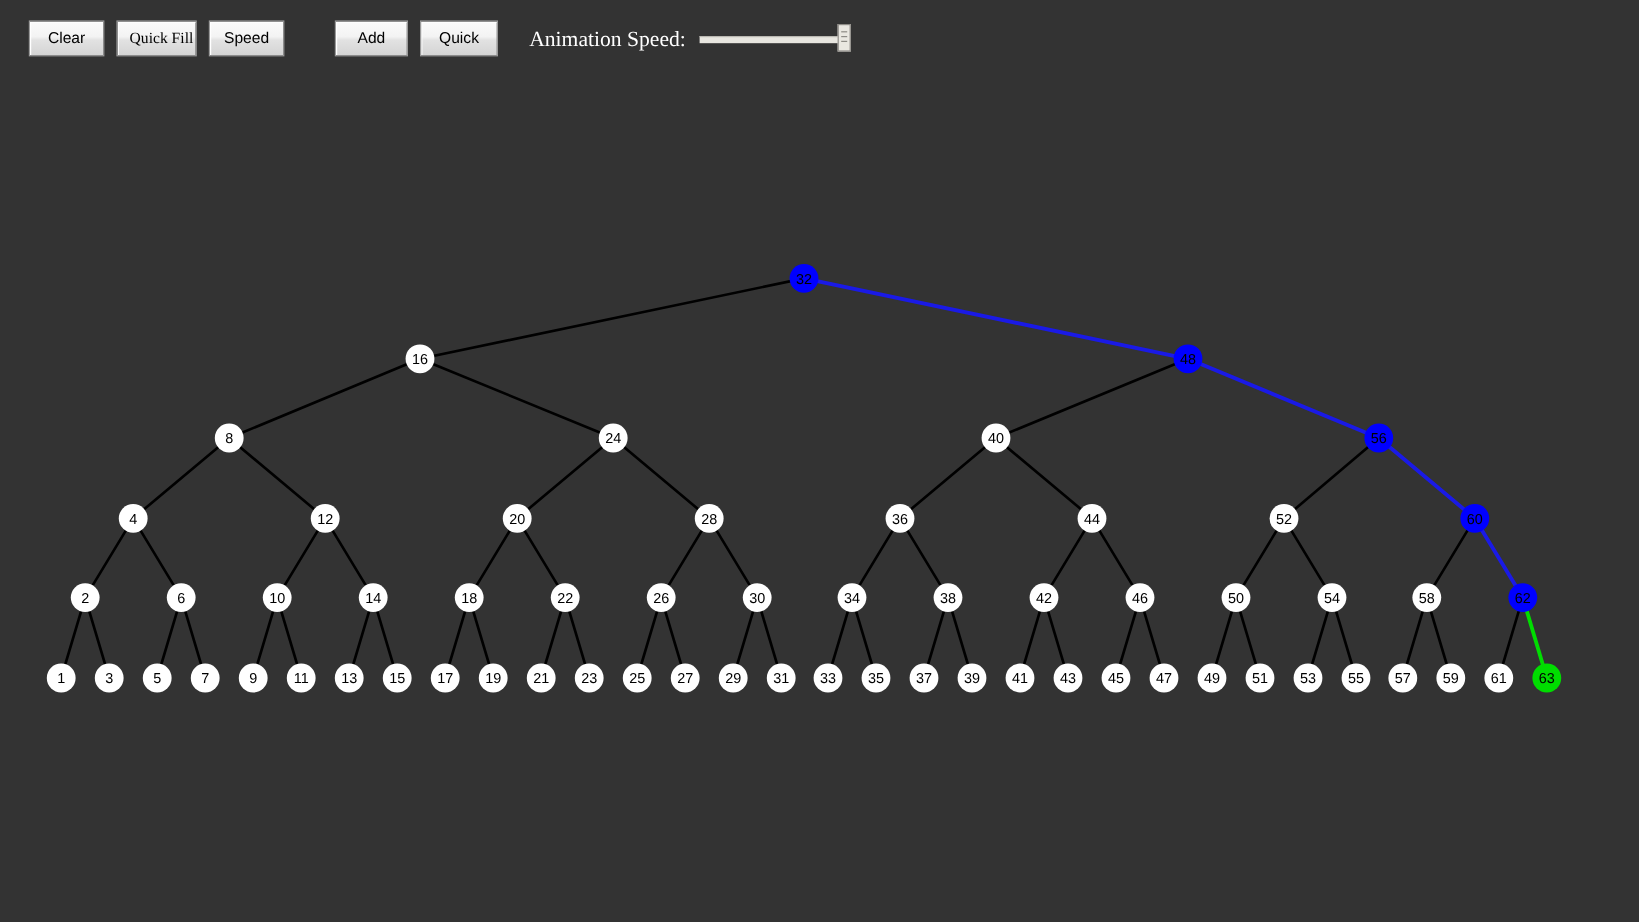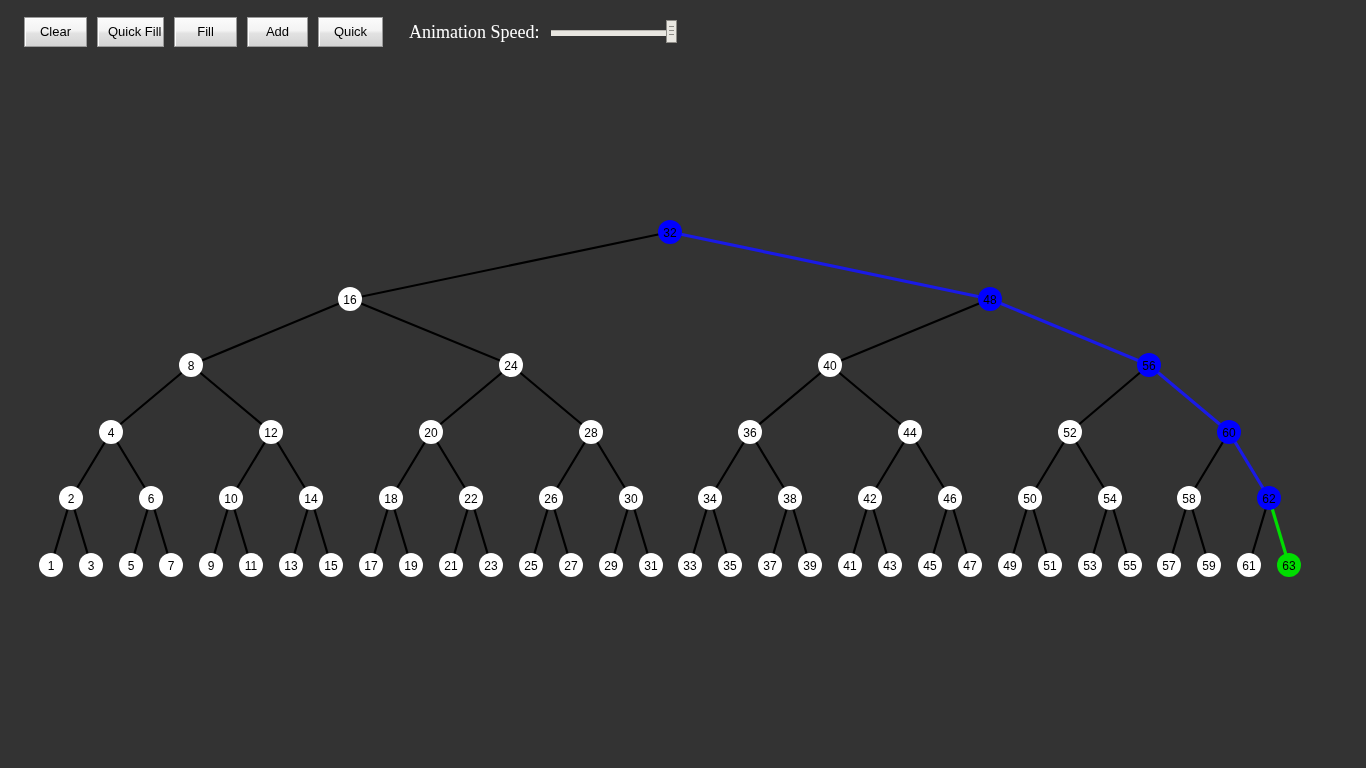--- a/index.html
+++ b/index.html
@@ -40,23 +40,23 @@
     font-family: "Liberation Sans", sans-serif;
     font-size: 13px;
     line-height: 28px;
     text-align: center;
     box-shadow: inset 1px 1px 0 #ffffff;
     cursor: pointer;
     box-sizing: border-box;
     white-space: nowrap;
   }
   #btn-clear { width: 63px; }
-  #btn-quickfill { width: 67px; }
+  #btn-quickfill { width: 67px; font-family: Liberation Serif, serif; }
   #btn-fill { width: 63px; }
-  #btn-add { width: 61px; }
+  #btn-add { width: 61px; margin-left: 32px; }
   #btn-search { width: 65px; }
 
   .speed-label {
     color: #ffffff;
     font-family: "Liberation Serif", serif;
     font-size: 18px;
     margin-left: 16px;
     margin-right: 12px;
     white-space: nowrap;
   }
@@ -116,21 +116,21 @@
   }
 </style>
 </head>
 <body>
 
 <div id="app">
 
   <div id="toolbar">
     <button class="tb-btn" id="btn-clear">Clear</button>
     <button class="tb-btn" id="btn-quickfill">Quick Fill</button>
-    <button class="tb-btn" id="btn-fill">Fill</button>
+    <button class="tb-btn" id="btn-fill">Speed</button>
     <button class="tb-btn" id="btn-add">Add</button>
     <button class="tb-btn" id="btn-search">Quick</button>
 
     <span class="speed-label">Animation Speed:</span>
 
     <div class="slider-wrap">
       <div class="slider-track"></div>
       <div class="slider-thumb">
         <i></i>
         <i></i>

